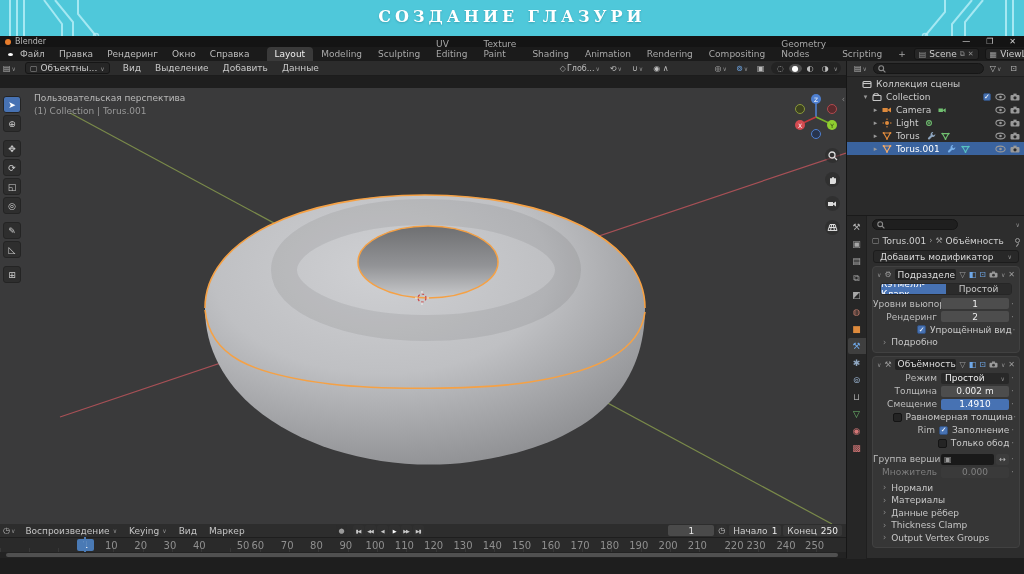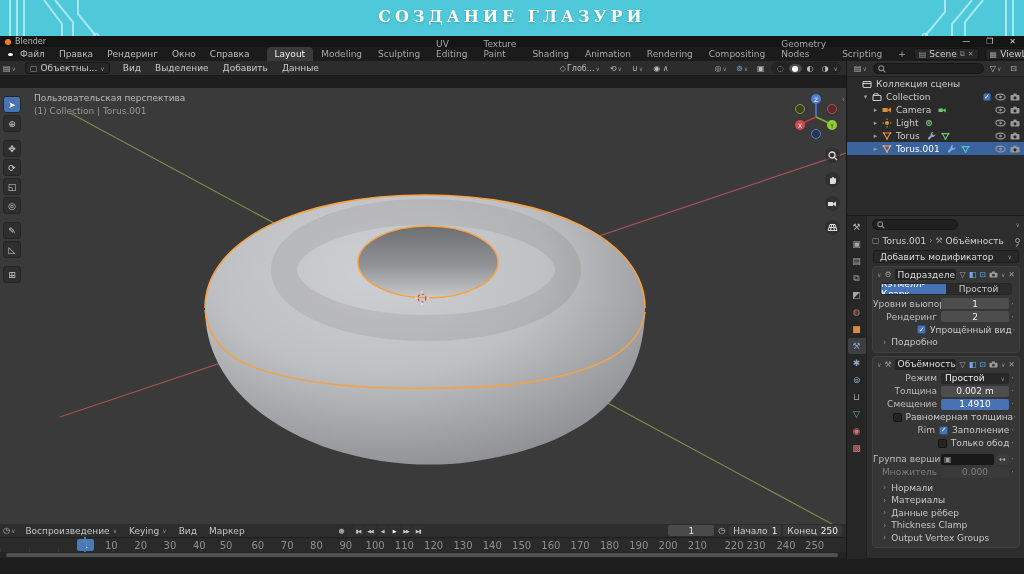--- a/index.html
+++ b/index.html
@@ -789,21 +789,21 @@
           <span style="color:#eee">250</span>
         </span>
       </span>
     </div>
     <div class="ruler" id="ruler">
       <span class="playhead">1</span>
     <span class="rnum" style="left: 111.37px;">10</span>
         <span class="rnum" style="left: 140.67px;">20</span>
         <span class="rnum" style="left: 169.97px;">30</span>
         <span class="rnum" style="left: 199.27px;">40</span>
-        <span class="rnum" style="left: 226px; text-align: right;">50</span>
+        <span class="rnum" style="left: 243px; text-align: right;">50</span>
         <span class="rnum" style="left: 257.87px;">60</span>
         <span class="rnum" style="left: 287.17px;">70</span>
         <span class="rnum" style="left: 316.47px;">80</span>
         <span class="rnum" style="left: 345.77px;">90</span>
         <span class="rnum" style="left: 375.07px;">100</span>
         <span class="rnum" style="left: 404.37px;">110</span>
         <span class="rnum" style="left: 433.67px;">120</span>
         <span class="rnum" style="left: 462.97px;">130</span>
         <span class="rnum" style="left: 492.27px;">140</span>
         <span class="rnum" style="left: 521.57px;">150</span>

